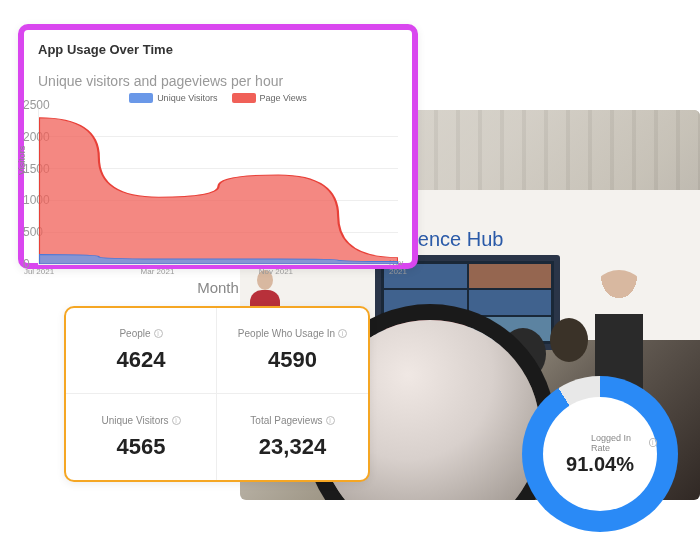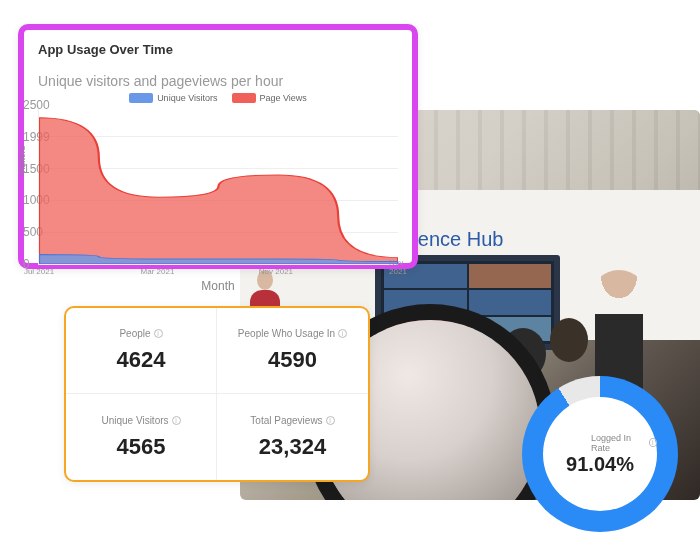--- a/index.html
+++ b/index.html
@@ -96,21 +96,21 @@
     background: repeating-linear-gradient(to top, transparent 0 31px, #eee 31px 32px);
     pointer-events:none;
   }
   .ylabel {
     position: absolute; left: -22px; top: 50%;
     transform: rotate(-90deg) translateX(10px);
     transform-origin: left top;
     font-size: 9px; color: #888;
   }
   .xlabel {
-    text-align: center; font-size: 12px; color: #888; margin-top: 14px;
+    text-align: center; font-size: 15px; color: #888; margin-top: 14px;
   }
   .ytick { position:absolute; left:-28px; font-size:12px; color:#999; transform:translateY(50%);margin-left:12px; }
   .xtick { position:absolute; bottom:-12px; font-size:8px; color:#999; transform:translateX(-50%); }
 
   
   .stats-card {
     position: absolute; top: 306px; left: 64px;
     width: 306px; height: 176px;
     background: #fff;
     border: 2px solid #f5a623;
@@ -184,21 +184,21 @@
       <span>Page Views</span>
     </div>
   </div>
   <div class="chart-plot">
     <span class="ylabel">Visitors</span>
 
     <span class="ytick" style="bottom:0%">0</span>
     <span class="ytick" style="bottom:20%">500</span>
     <span class="ytick" style="bottom:40%">1000</span>
     <span class="ytick" style="bottom:60%">1500</span>
-    <span class="ytick" style="bottom:80%">1999</span>
+    <span class="ytick" style="bottom:80%">2000</span>
     <span class="ytick" style="bottom:100%">2500</span>
 
     <span class="xtick" style="left:0%">Jul 2021</span>
     <span class="xtick" style="left:33%">Mar 2021</span>
     <span class="xtick" style="left:66%">Nov 2021</span>
     <span class="xtick" style="left:100%">Nov 2021</span>
 
     <svg viewBox="0 0 100 100" preserveAspectRatio="none" style="position:absolute;inset:0;width:100%;height:100%;">
       <path fill="#f06058" fill-opacity="0.75" stroke="#e84038" stroke-width="0.6" d="M 0 100 L 0 8 Q 16.666666666666664 8 16.666666666666664 33 T 33.33333333333333 58 Q 49.99999999999999 58 49.99999999999999 51 T 66.66666666666666 43.99999999999999 Q 83.33333333333333 43.99999999999999 83.33333333333333 70 T 100 96 L 100 100 Z"></path>
       <path fill="#6a98e8" fill-opacity="0.8" stroke="#4a78d8" stroke-width="0.6" d="M 0 100 L 0 94 Q 16.666666666666664 94 16.666666666666664 95.4 T 33.33333333333333 96.8 Q 49.99999999999999 96.8 49.99999999999999 96.8 T 66.66666666666666 96.8 Q 83.33333333333333 96.8 83.33333333333333 97.6 T 100 98.4 L 100 100 Z"></path>

